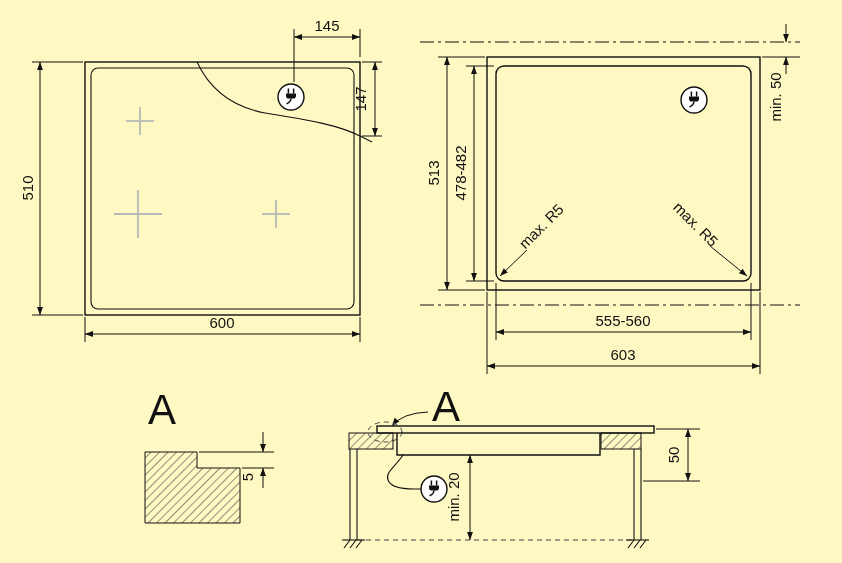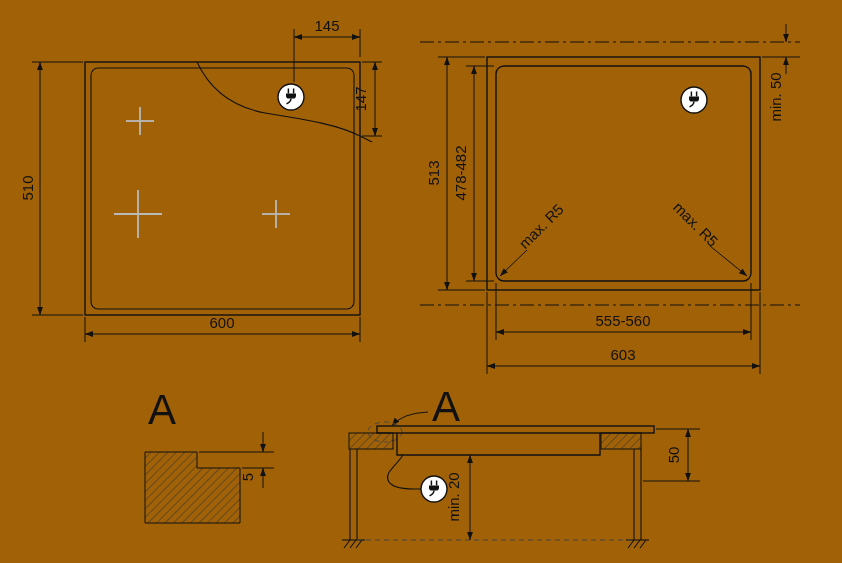--- a/index.html
+++ b/index.html
@@ -1,16 +1,16 @@
 <!DOCTYPE html>
 <html><head>
 <meta charset="utf-8">
 <style>
   html,body{margin:0;padding:0;width:842px;height:563px;background:#ffffff;overflow:hidden}
-  .stage{position:relative;width:842px;height:563px;background:#a16207}
+  .stage{position:relative;width:842px;height:563px;background:#fef9c3}
   svg{display:block}
   text{font-family:"Liberation Sans","DejaVu Sans",sans-serif;fill:#111111}
   .dim{font-size:15px}
   .big{font-size:42px}
   .s{stroke:#111;stroke-width:1.4;fill:none}
   .s2{stroke:#111;stroke-width:1.1;fill:none}
   .ext{stroke:#111;stroke-width:1;fill:none}
   .dimline{stroke:#111;stroke-width:1;fill:none}
   .cross{stroke:#b9b9b9;stroke-width:1.8;fill:none}
   .dashdot{stroke:#111;stroke-width:1;fill:none;stroke-dasharray:14 4 3 4}

